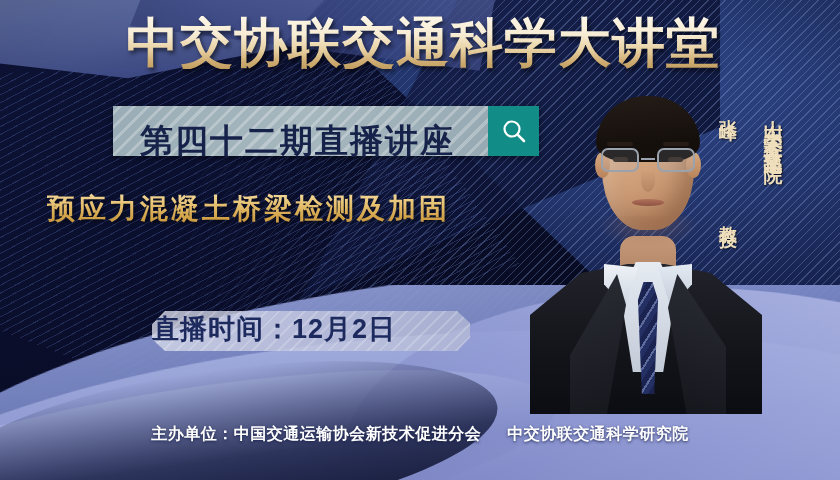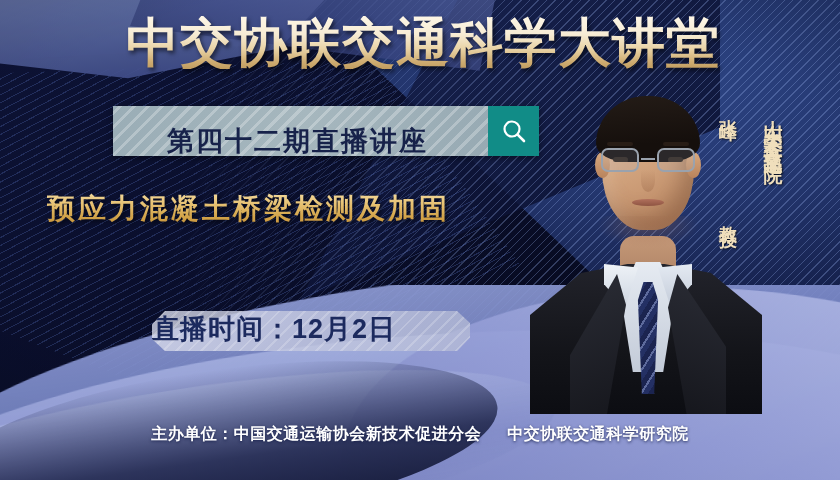--- a/index.html
+++ b/index.html
@@ -171,21 +171,21 @@
   .sub-banner .stripes{
     position:absolute;inset:0;
     background-image:repeating-linear-gradient(-45deg,
       rgba(255,255,255,.26) 0px,rgba(255,255,255,.26) 3px,
       rgba(0,0,0,0) 3px,rgba(0,0,0,0) 10px);
     pointer-events:none;
   }
   .sub-text{
     flex:1;display:flex;align-items:center;justify-content:center;
     position:relative;z-index:2;
-    font-size:27px;font-weight:bold;letter-spacing:2px;
+    font-size:33px;font-weight:bold;letter-spacing:2px;
     color:#17224a;
     padding-right:6px;
     margin-top:20px;
   }
   .sub-icon{
     position:relative;z-index:2;
     width:51px;background:#118c87;
     display:flex;align-items:center;justify-content:center;
   }
   .sub-icon svg{display:block;}

